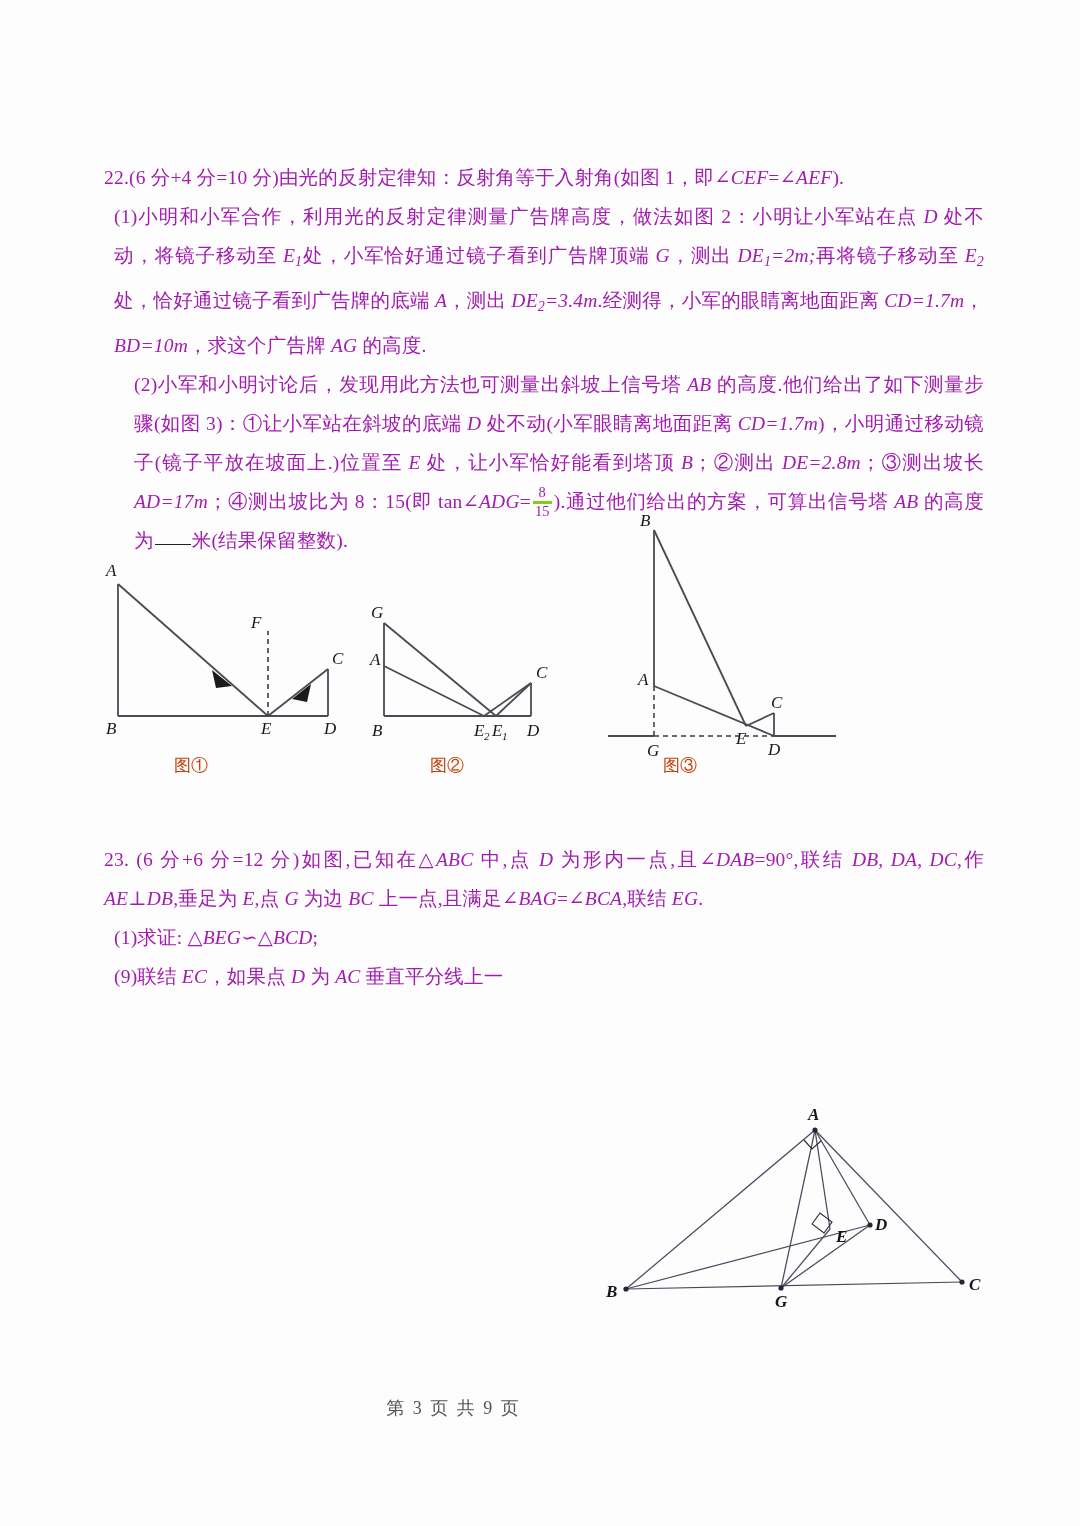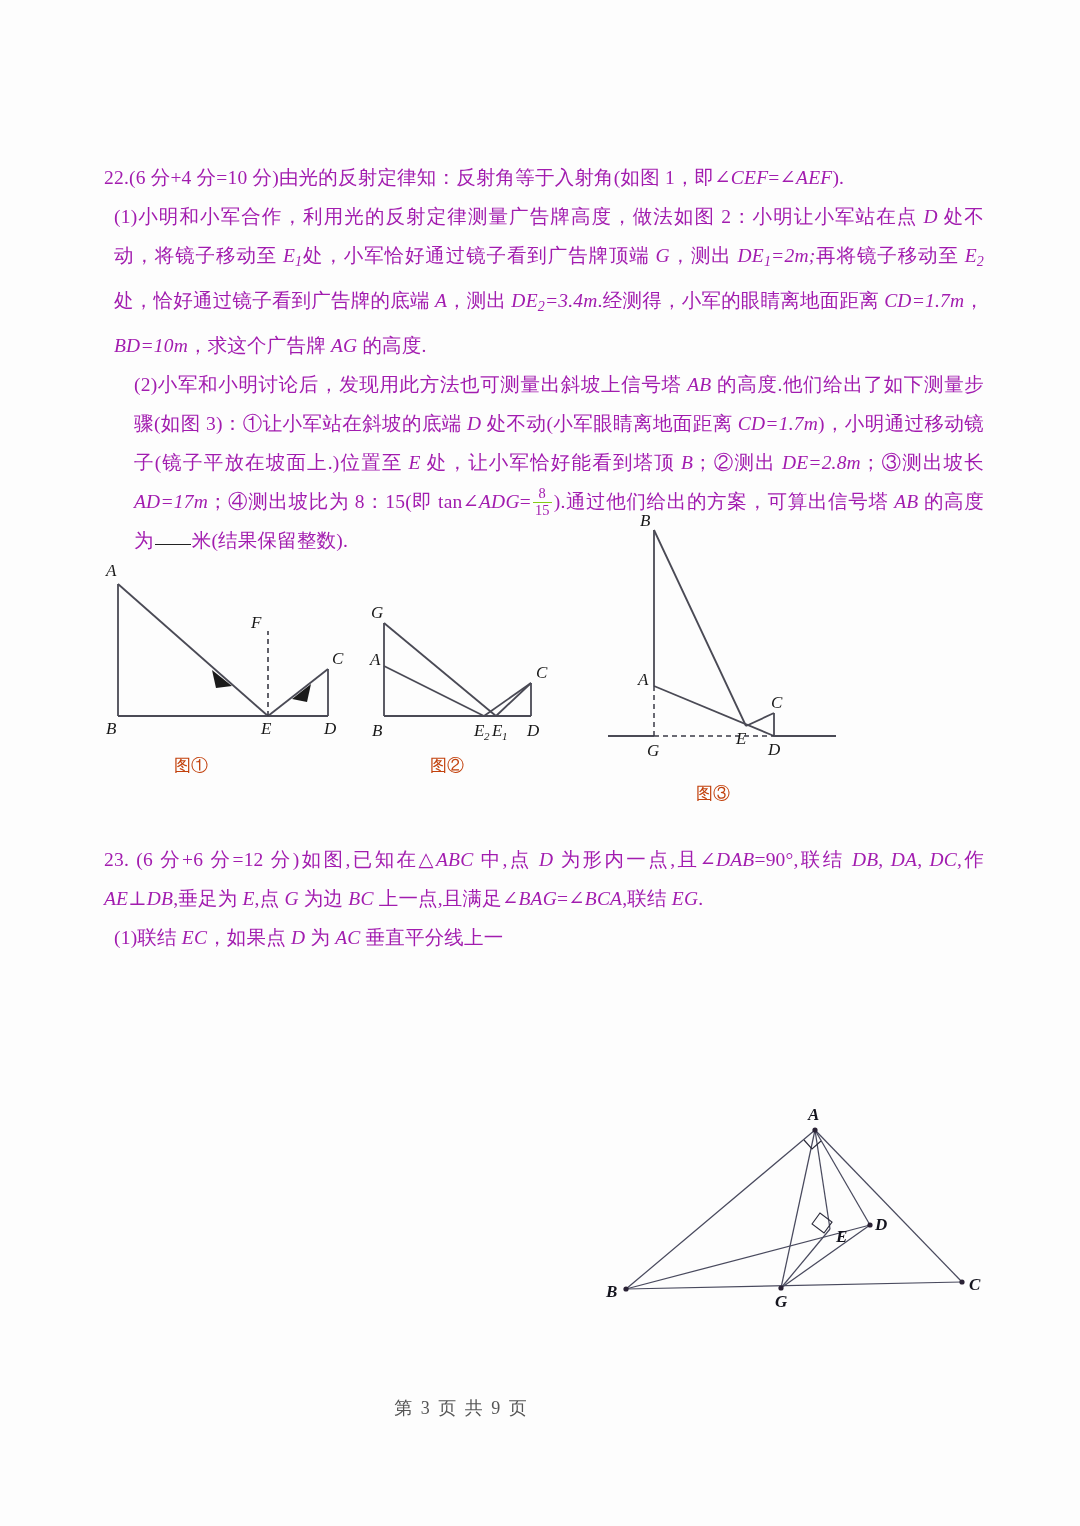--- a/index.html
+++ b/index.html
@@ -55,21 +55,21 @@
     display: inline-block;
     vertical-align: middle;
     text-align: center;
     font-size: 0.74em;
     line-height: 1.08;
     margin: 0 2px;
     position: relative;
     top: -1px;
   }
   .frac .num { display: block; padding: 0 2px; }
-  .frac .den { display: block; border-top: 1px solid #84cc16; padding: 0 2px; }
+  .frac .den { display: block; border-top: 3px solid #84cc16; padding: 0 2px; }
   .blank-line {
     display: inline-block;
     width: 36px;
     border-bottom: 1.4px solid #222;
     vertical-align: 2px;
     margin: 0 1px;
   }
 
   
   .figstrip {
@@ -119,21 +119,20 @@
   .footer {
     position: absolute;
     left: 0;
     top: 1396px;
     width: 907px;
     text-align: center;
     font-size: 18px;
     letter-spacing: 2px;
     color: #555;
     font-family: "Liberation Serif", "DejaVu Serif", serif;
-    padding-left: 8px;
   }
 </style>
 </head>
 <body>
 
 <div class="page">
 
   <div class="content">
 
     <p class="para indent1"><span>22.(6 分+4 分=10 分)由光的反射定律知：反射角等于入射角(如图 1，即∠</span><span class="it">CEF</span><span>=∠</span><span class="it">AEF</span><span>).</span></p>
@@ -200,30 +199,31 @@
       </g>
       <line x1="58" y1="178" x2="58" y2="228" stroke="#3a3a45" stroke-width="1.5" stroke-dasharray="5,4"></line>
       <line x1="58" y1="228" x2="178" y2="228" stroke="#3a3a45" stroke-width="1.5" stroke-dasharray="5,4"></line>
       <text class="lbl" x="44" y="18">B</text>
       <text class="lbl" x="42" y="177">A</text>
       <text class="lbl" x="175" y="200">C</text>
       <text class="lbl" x="172" y="247">D</text>
       <text class="lbl" x="140" y="236">E</text>
       <text class="lbl" x="51" y="248">G</text>
     </svg>
-    <div class="figcap" style="left:600px; top:246px;margin-top:28px;">图③</div>
+    <div class="figcap" style="left:567px; top:246px;">图③</div>
 
   </div>
 
   <div class="content" style="top:840px;">
 
     <p class="para indent1"><span>23. (6 分+6 分=12 分)如图,已知在△</span><span class="it">ABC</span><span> 中,点 </span><span class="it">D</span><span> 为形内一点,且∠</span><span class="it">DAB</span><span>=90°,联结 </span><span class="it">DB</span><span>, </span><span class="it">DA</span><span>, </span><span class="it">DC</span><span>,作 </span><span class="it">AE</span><span>⊥</span><span class="it">DB</span><span>,垂足为 </span><span class="it">E</span><span>,点 </span><span class="it">G</span><span> 为边 </span><span class="it">BC</span><span> 上一点,且满足∠</span><span class="it">BAG</span><span>=∠</span><span class="it">BCA</span><span>,联结 </span><span class="it">EG</span><span>.</span></p>
 
-
-    <p class="para indent2"><span>(1)联结 </span><span class="it">EC</span><span>，如果点 </span><span class="it">D</span><span> 为 </span><span class="it">AC</span><span> 垂直平分线上一</span></p>
+    <p class="para indent2"><span>(1)求证: △</span><span class="it">BEG</span><span>∽</span><span>△</span><span class="it">BCD</span><span>;</span></p>
+
+    <p class="para indent2"><span>(9)联结 </span><span class="it">EC</span><span>，如果点 </span><span class="it">D</span><span> 为 </span><span class="it">AC</span><span> 垂直平分线上一</span></p>
 
 
   </div>
 
   <svg class="geofig" viewBox="0 0 440 240">
     <g stroke="#494a5e" stroke-width="1.25" fill="none">
       <line x1="54" y1="197" x2="390" y2="190"></line>
       <line x1="54" y1="197" x2="243" y2="38"></line>
       <line x1="243" y1="38" x2="390" y2="190"></line>
       <line x1="54" y1="197" x2="298" y2="133"></line>

